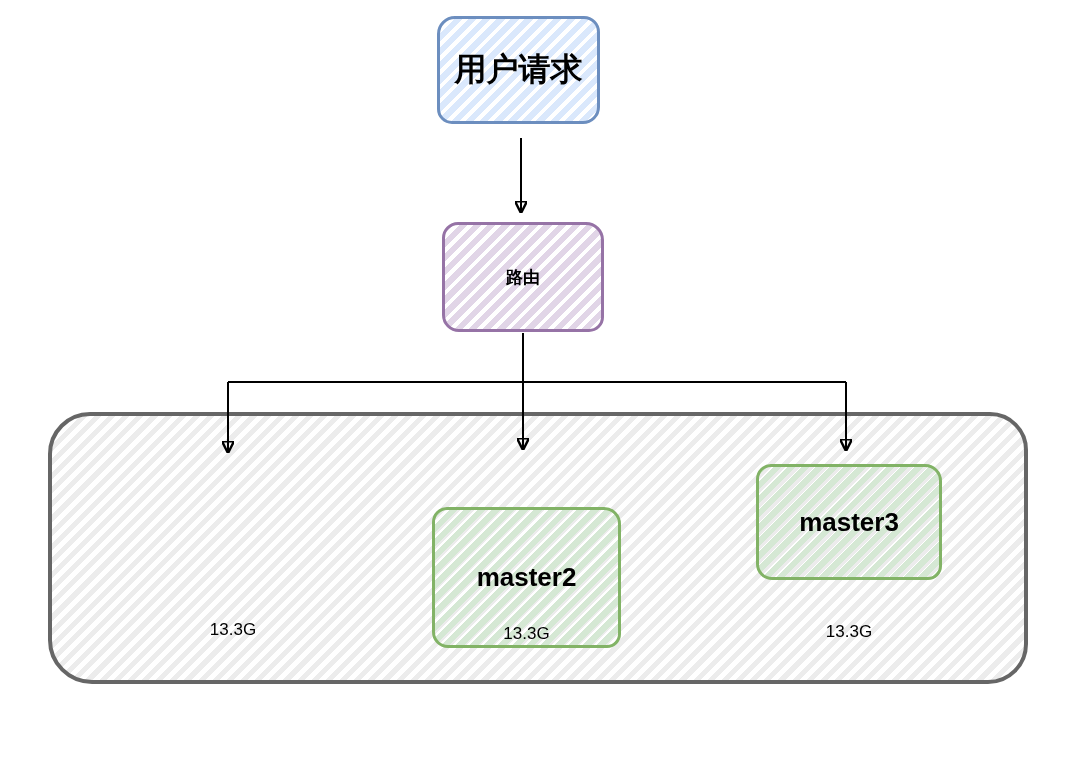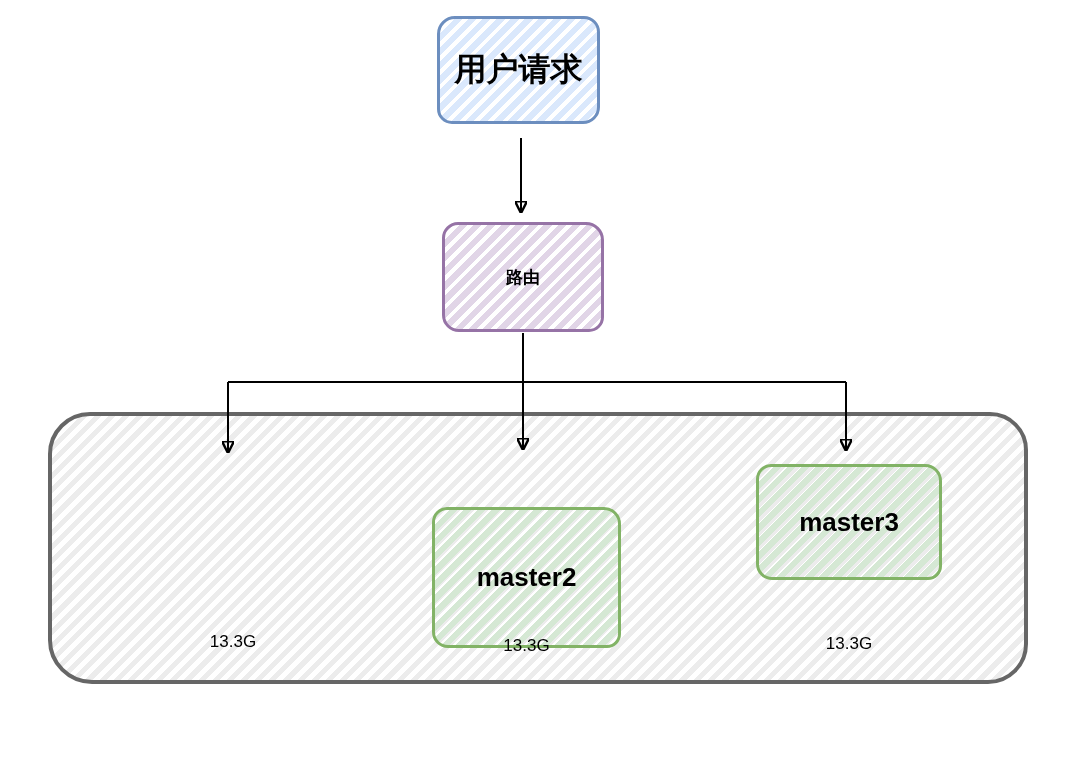--- a/index.html
+++ b/index.html
@@ -64,21 +64,20 @@
   .master-1 { left: 87px;  top: 50px; width: 188px; height: 142px; }
   .master-2 { left: 380px; top: 47px; width: 189px; height: 141px; margin-top: 44px; }
   .master-3 { left: 704px; top: 48px; width: 186px; height: 116px; }
 
   .size-label {
     position: absolute;
     text-align: center;
     font-size: 17px;
     font-weight: 400;
     color: #000;
-    margin-top: 12px;
   }
   .size-1 { left: 87px;  top: 204px; width: 188px; }
   .size-2 { left: 380px; top: 208px; width: 189px; }
   .size-3 { left: 704px; top: 206px; width: 186px; }
 
   .cluster-label {
     position: absolute;
     left: 438px; top: 696px; width: 214px;
     text-align: center;
     font-size: 31px;

